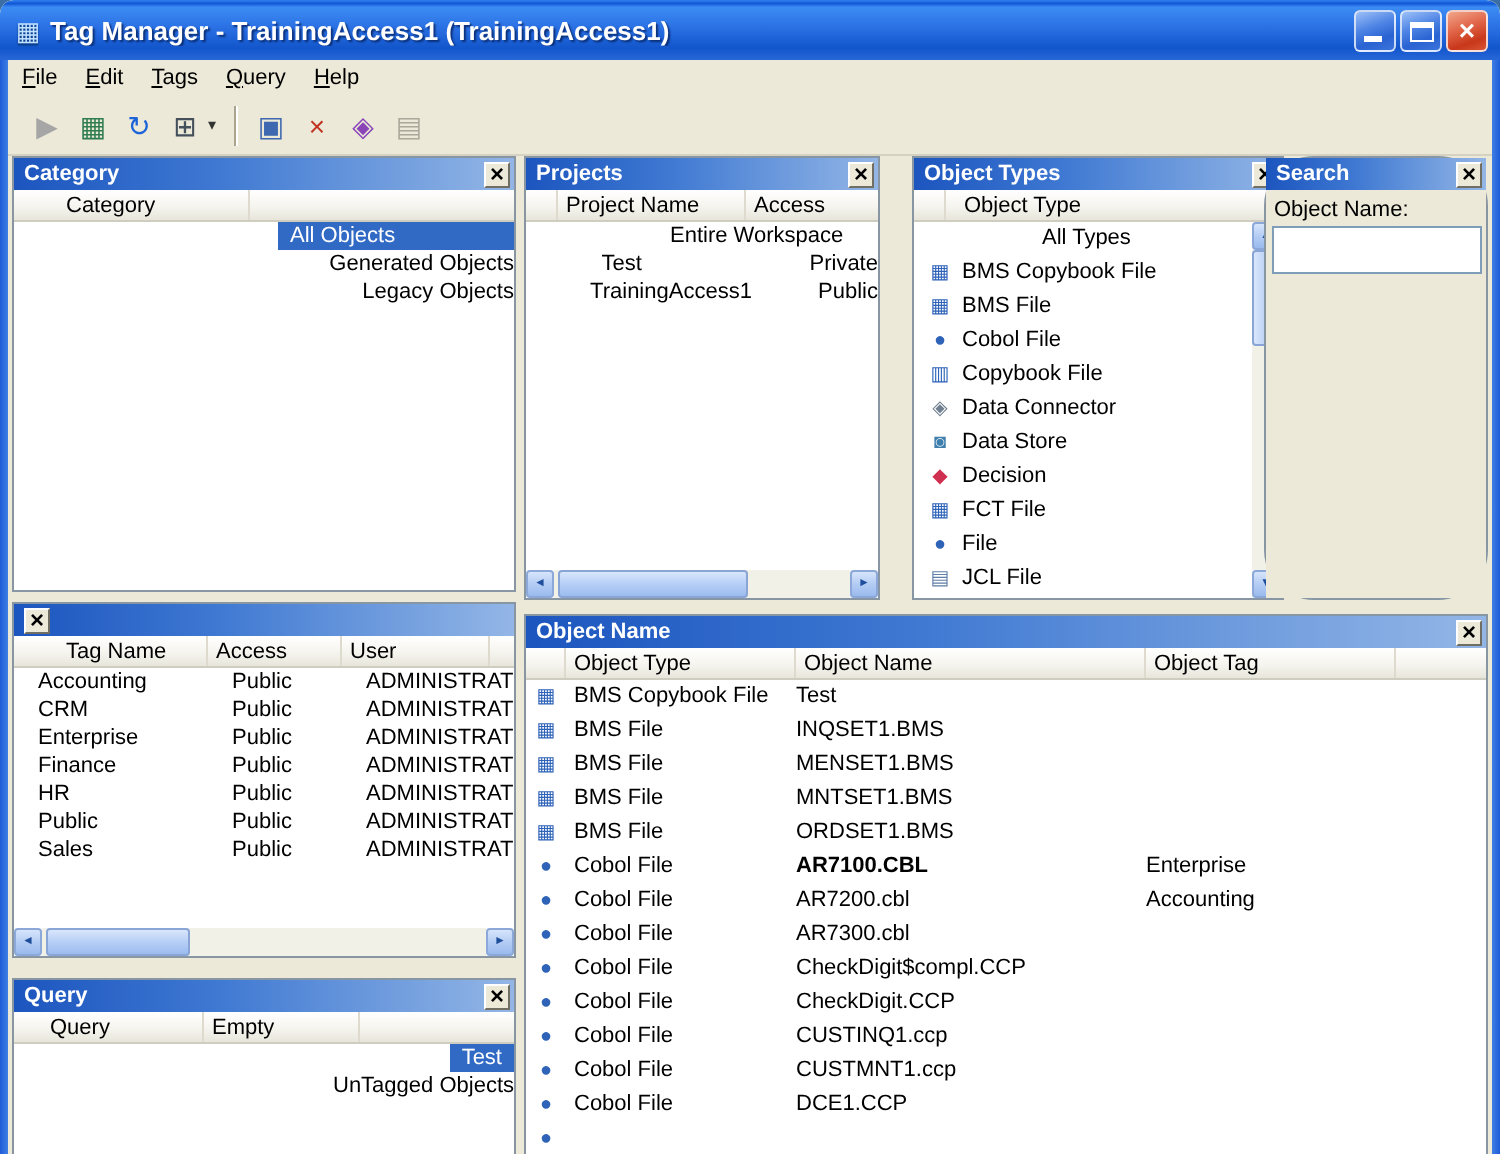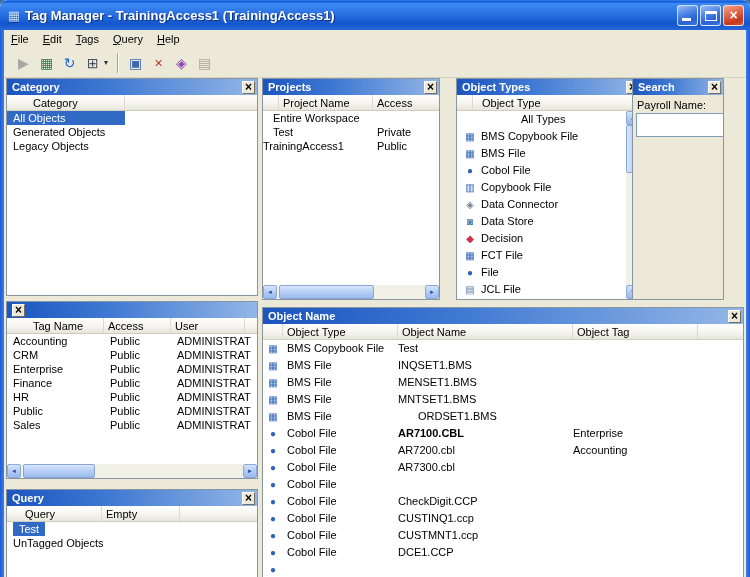--- a/index.html
+++ b/index.html
@@ -27,21 +27,21 @@
 .panel{position:absolute;border:1px solid #8896A4;background:#fff;}
 .ptitle{height:16px;background:linear-gradient(90deg,#1C55BE 0%,#3E78D2 40%,#93B6E6 100%);color:#fff;font-weight:bold;display:flex;align-items:center;padding:0 2px 0 5px;}
 .ptitle .pt{flex:1;line-height:15px;font-size:11px;white-space:nowrap;}
 .pclose{width:13px;height:13px;background:#ECE9D8;border:1px solid;border-color:#FFFFFF #716F64 #716F64 #FFFFFF;font-size:12px;line-height:10px;text-align:center;color:#000;cursor:default;}
 .pbody{position:absolute;left:0;top:16px;right:0;bottom:0;background:#fff;overflow:hidden;}
 .pbody.tan{background:#ECE9D8;}
 .lv-header{display:flex;height:16px;background:linear-gradient(180deg,#FFFFFF 0%,#F5F4EE 55%,#E8E6DB 100%);border-bottom:1px solid #CFCCC0;}
 .hcell{height:100%;border-right:1px solid #DEDBCE;padding:2px 4px 0 4px;white-space:nowrap;overflow:hidden;font-size:11px;}
 .hcell.ind{padding-left:26px;}
 .hcell.rest{flex:1;border-right:none;}
-.lv-row{height:14px;line-height:14px;white-space:nowrap;display:flex;}
+.lv-row{height:14px;line-height:14px;white-space:nowrap;display:flex;justify-content:flex-end;}
 .lv-row .c{display:inline-block;padding-left:6px;overflow:hidden;white-space:nowrap;height:100%;}
 .selblock{background:#316AC5;color:#fff;}
 .icon{display:inline-block;width:16px;text-align:center;}
 .ot-row{height:17px;line-height:17px;white-space:nowrap;display:flex;align-items:center;}
 .ot-row .icon{margin-left:6px;margin-right:4px;font-size:10px;width:14px;}
 .ot-row.root{padding-left:64px;}
 .ol-row{height:17px;line-height:17px;display:flex;white-space:nowrap;}
 .ol-row .icon{width:20px;font-size:10px;}
 .ol-row .c{display:inline-block;padding-left:4px;overflow:hidden;white-space:nowrap;}
 .hscroll{position:absolute;left:0;right:0;bottom:0;height:14px;}
@@ -208,27 +208,27 @@
       <div class="vscroll">
         <span class="sbtn a1" style="color: rgb(31, 79, 156);">▲</span>
         <div class="vtrack">
             <div class="vthumb" style="top:0;height:48px;"></div>
           </div>
         <span class="sbtn a2" style="color: rgb(31, 79, 156);">▼</span>
       </div>
     </div>
   </div>
 
-  <div class="panel" style="left:632px;top:78px;width:92px;height:222px;background:#ECE9D8;">
+  <div class="panel" style="left:632px;top:78px;width:112px;height:222px;background:#ECE9D8;border-radius:25px;">
     <div class="ptitle">
       <span class="pt">Search</span>
       <span class="pclose" style="color: rgb(0, 0, 0);">×</span>
     </div>
     <div class="pbody tan">
-      <div class="search-label">Payroll Name:</div>
+      <div class="search-label">Object Name:</div>
       <input class="search-input" type="text" value="" style="">
     </div>
   </div>
 
   <div class="panel" style="left:6px;top:301px;width:252px;height:178px;">
     <div class="ptitle">
       <span class="pclose" style="color: rgb(0, 0, 0);">×</span>
     </div>
     <div class="pbody">
       <div class="lv-header">
@@ -335,21 +335,21 @@
         </div>
       <div class="ol-row">
           <span class="icon" style="color: rgb(46, 99, 184);">▦</span>
           <span class="c" style="width:111px;">BMS File</span>
           <span class="c" style="width:175px;">MNTSET1.BMS</span>
           <span class="c" style="width:125px;"></span>
         </div>
       <div class="ol-row">
           <span class="icon" style="color: rgb(46, 99, 184);">▦</span>
           <span class="c" style="width:111px;">BMS File</span>
-          <span class="c" style="width:175px;margin-left:20px;">ORDSET1.BMS</span>
+          <span class="c" style="width:175px;">ORDSET1.BMS</span>
           <span class="c" style="width:125px;"></span>
         </div>
       <div class="ol-row">
           <span class="icon" style="color: rgb(46, 99, 184);">●</span>
           <span class="c" style="width:111px;">Cobol File</span>
           <span class="c" style="width:175px;font-weight:bold;">AR7100.CBL</span>
           <span class="c" style="width:125px;">Enterprise</span>
         </div>
       <div class="ol-row">
           <span class="icon" style="color: rgb(46, 99, 184);">●</span>
@@ -359,20 +359,21 @@
         </div>
       <div class="ol-row">
           <span class="icon" style="color: rgb(46, 99, 184);">●</span>
           <span class="c" style="width:111px;">Cobol File</span>
           <span class="c" style="width:175px;">AR7300.cbl</span>
           <span class="c" style="width:125px;"></span>
         </div>
       <div class="ol-row">
           <span class="icon" style="color: rgb(46, 99, 184);">●</span>
           <span class="c" style="width:111px;">Cobol File</span>
+          <span class="c" style="width:175px;">CheckDigit$compl.CCP</span>
           <span class="c" style="width:125px;"></span>
         </div>
       <div class="ol-row">
           <span class="icon" style="color: rgb(46, 99, 184);">●</span>
           <span class="c" style="width:111px;">Cobol File</span>
           <span class="c" style="width:175px;">CheckDigit.CCP</span>
           <span class="c" style="width:125px;"></span>
         </div>
       <div class="ol-row">
           <span class="icon" style="color: rgb(46, 99, 184);">●</span>

